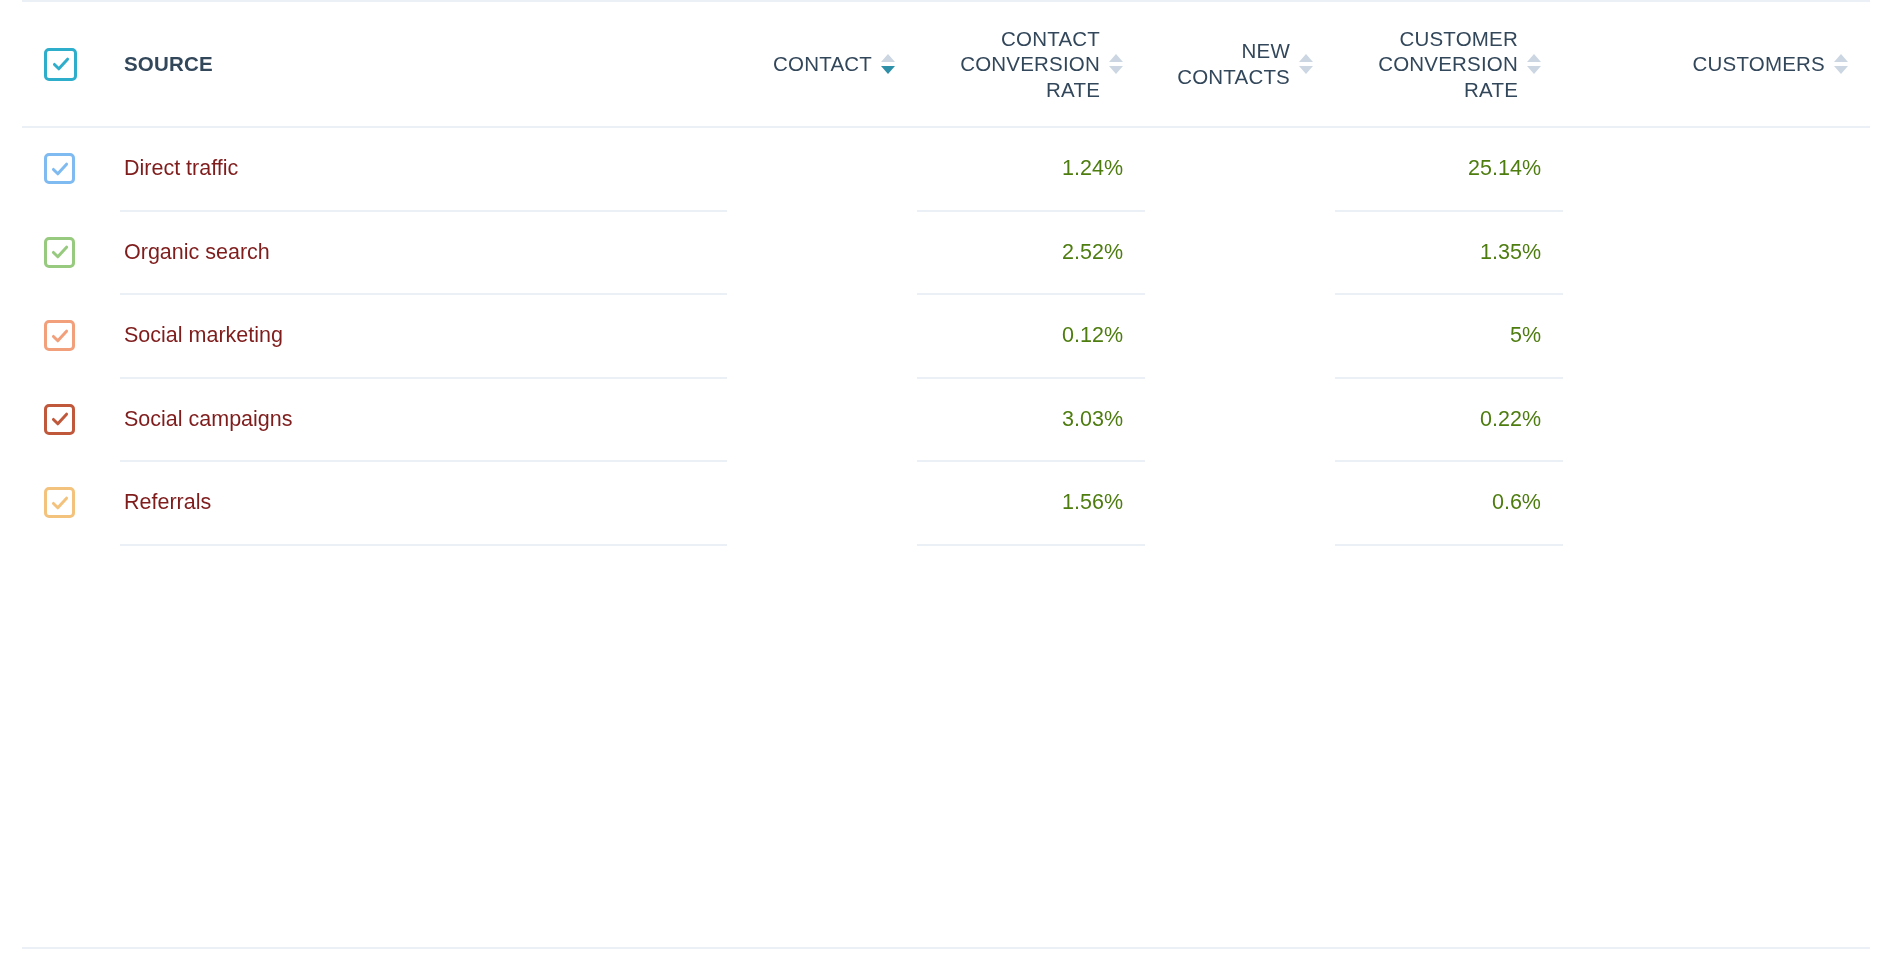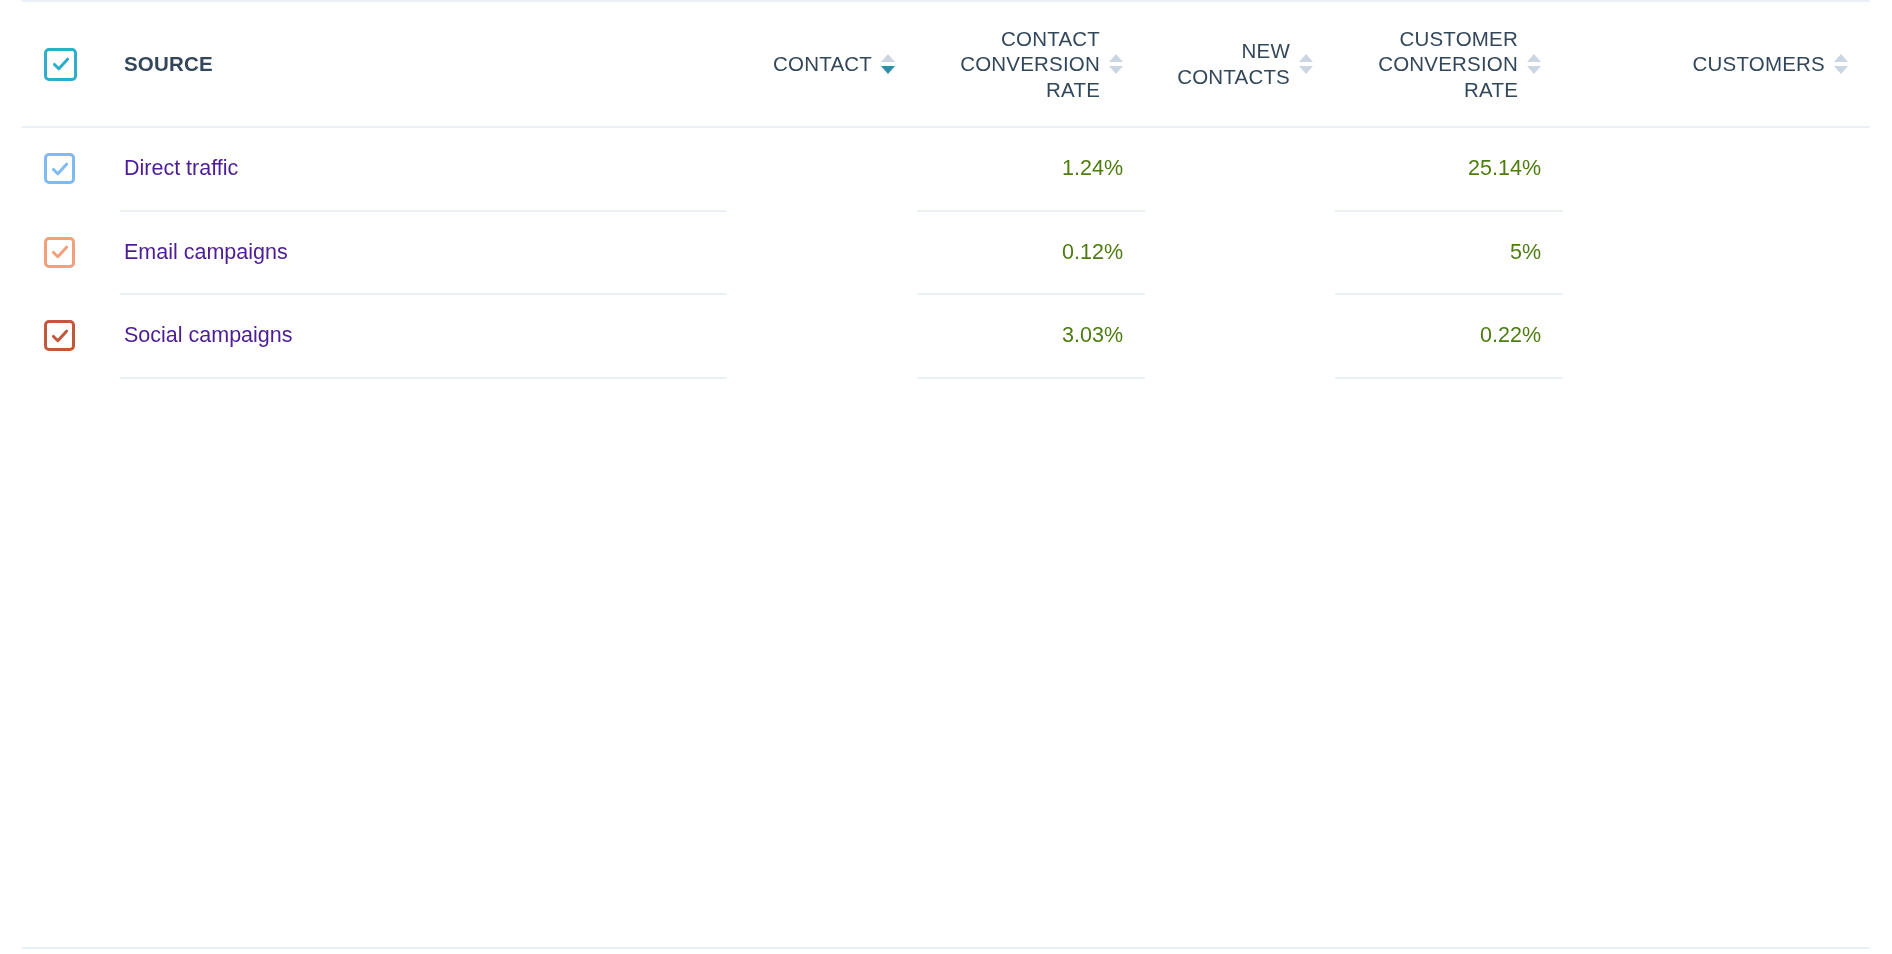--- a/index.html
+++ b/index.html
@@ -105,21 +105,21 @@
     padding-left: 4px;
   }
   td.num {
     text-align: right;
     padding-right: 22px;
     color: #4d7c0f;
     font-size: 21.5px;
   }
 
   .source-link {
-    color: #4c1d95;
+    color: #7f1d1d;
     font-size: 21.5px;
     text-decoration: none;
     cursor: pointer;
   }
 
   
   .cbx {
     display: inline-block;
     position: relative;
     width: 31px;
@@ -259,38 +259,60 @@
                 <path d="M4.5 12.5 L9.5 17.5 L19.5 6.5" stroke="#7fbaf1"></path>
               </svg></span></td>
           <td class="cell-source"><span class="source-link">Direct traffic</span></td>
           <td class="num no-rule"></td>
           <td class="num">1.24%</td>
           <td class="num no-rule"></td>
           <td class="num">25.14%</td>
           <td class="num no-rule"></td>
         </tr>
         <tr>
+          <td class="cell-check"><span class="cbx" style="border-color: rgb(151, 202, 127);"><svg viewBox="0 0 24 24">
+                <path d="M4.5 12.5 L9.5 17.5 L19.5 6.5" stroke="#97ca7f"></path>
+              </svg></span></td>
+          <td class="cell-source"><span class="source-link">Organic search</span></td>
+          <td class="num no-rule"></td>
+          <td class="num">2.52%</td>
+          <td class="num no-rule"></td>
+          <td class="num">1.35%</td>
+          <td class="num no-rule"></td>
+        </tr>
+        <tr>
           <td class="cell-check"><span class="cbx" style="border-color: rgb(242, 160, 124);"><svg viewBox="0 0 24 24">
                 <path d="M4.5 12.5 L9.5 17.5 L19.5 6.5" stroke="#f2a07c"></path>
               </svg></span></td>
-          <td class="cell-source"><span class="source-link">Email campaigns</span></td>
+          <td class="cell-source"><span class="source-link">Social marketing</span></td>
           <td class="num no-rule"></td>
           <td class="num">0.12%</td>
           <td class="num no-rule"></td>
           <td class="num">5%</td>
           <td class="num no-rule"></td>
         </tr>
         <tr>
           <td class="cell-check"><span class="cbx" style="border-color: rgb(192, 89, 60);"><svg viewBox="0 0 24 24">
                 <path d="M4.5 12.5 L9.5 17.5 L19.5 6.5" stroke="#c0593c"></path>
               </svg></span></td>
           <td class="cell-source"><span class="source-link">Social campaigns</span></td>
           <td class="num no-rule"></td>
           <td class="num">3.03%</td>
           <td class="num no-rule"></td>
           <td class="num">0.22%</td>
           <td class="num no-rule"></td>
         </tr>
+        <tr>
+          <td class="cell-check"><span class="cbx" style="border-color: rgb(243, 195, 125);"><svg viewBox="0 0 24 24">
+                <path d="M4.5 12.5 L9.5 17.5 L19.5 6.5" stroke="#f3c37d"></path>
+              </svg></span></td>
+          <td class="cell-source"><span class="source-link">Referrals</span></td>
+          <td class="num no-rule"></td>
+          <td class="num">1.56%</td>
+          <td class="num no-rule"></td>
+          <td class="num">0.6%</td>
+          <td class="num no-rule"></td>
+        </tr>
       </tbody>
   </table>
 
   <div class="bottom-rule"></div>
 </div>
 
 </body></html>

